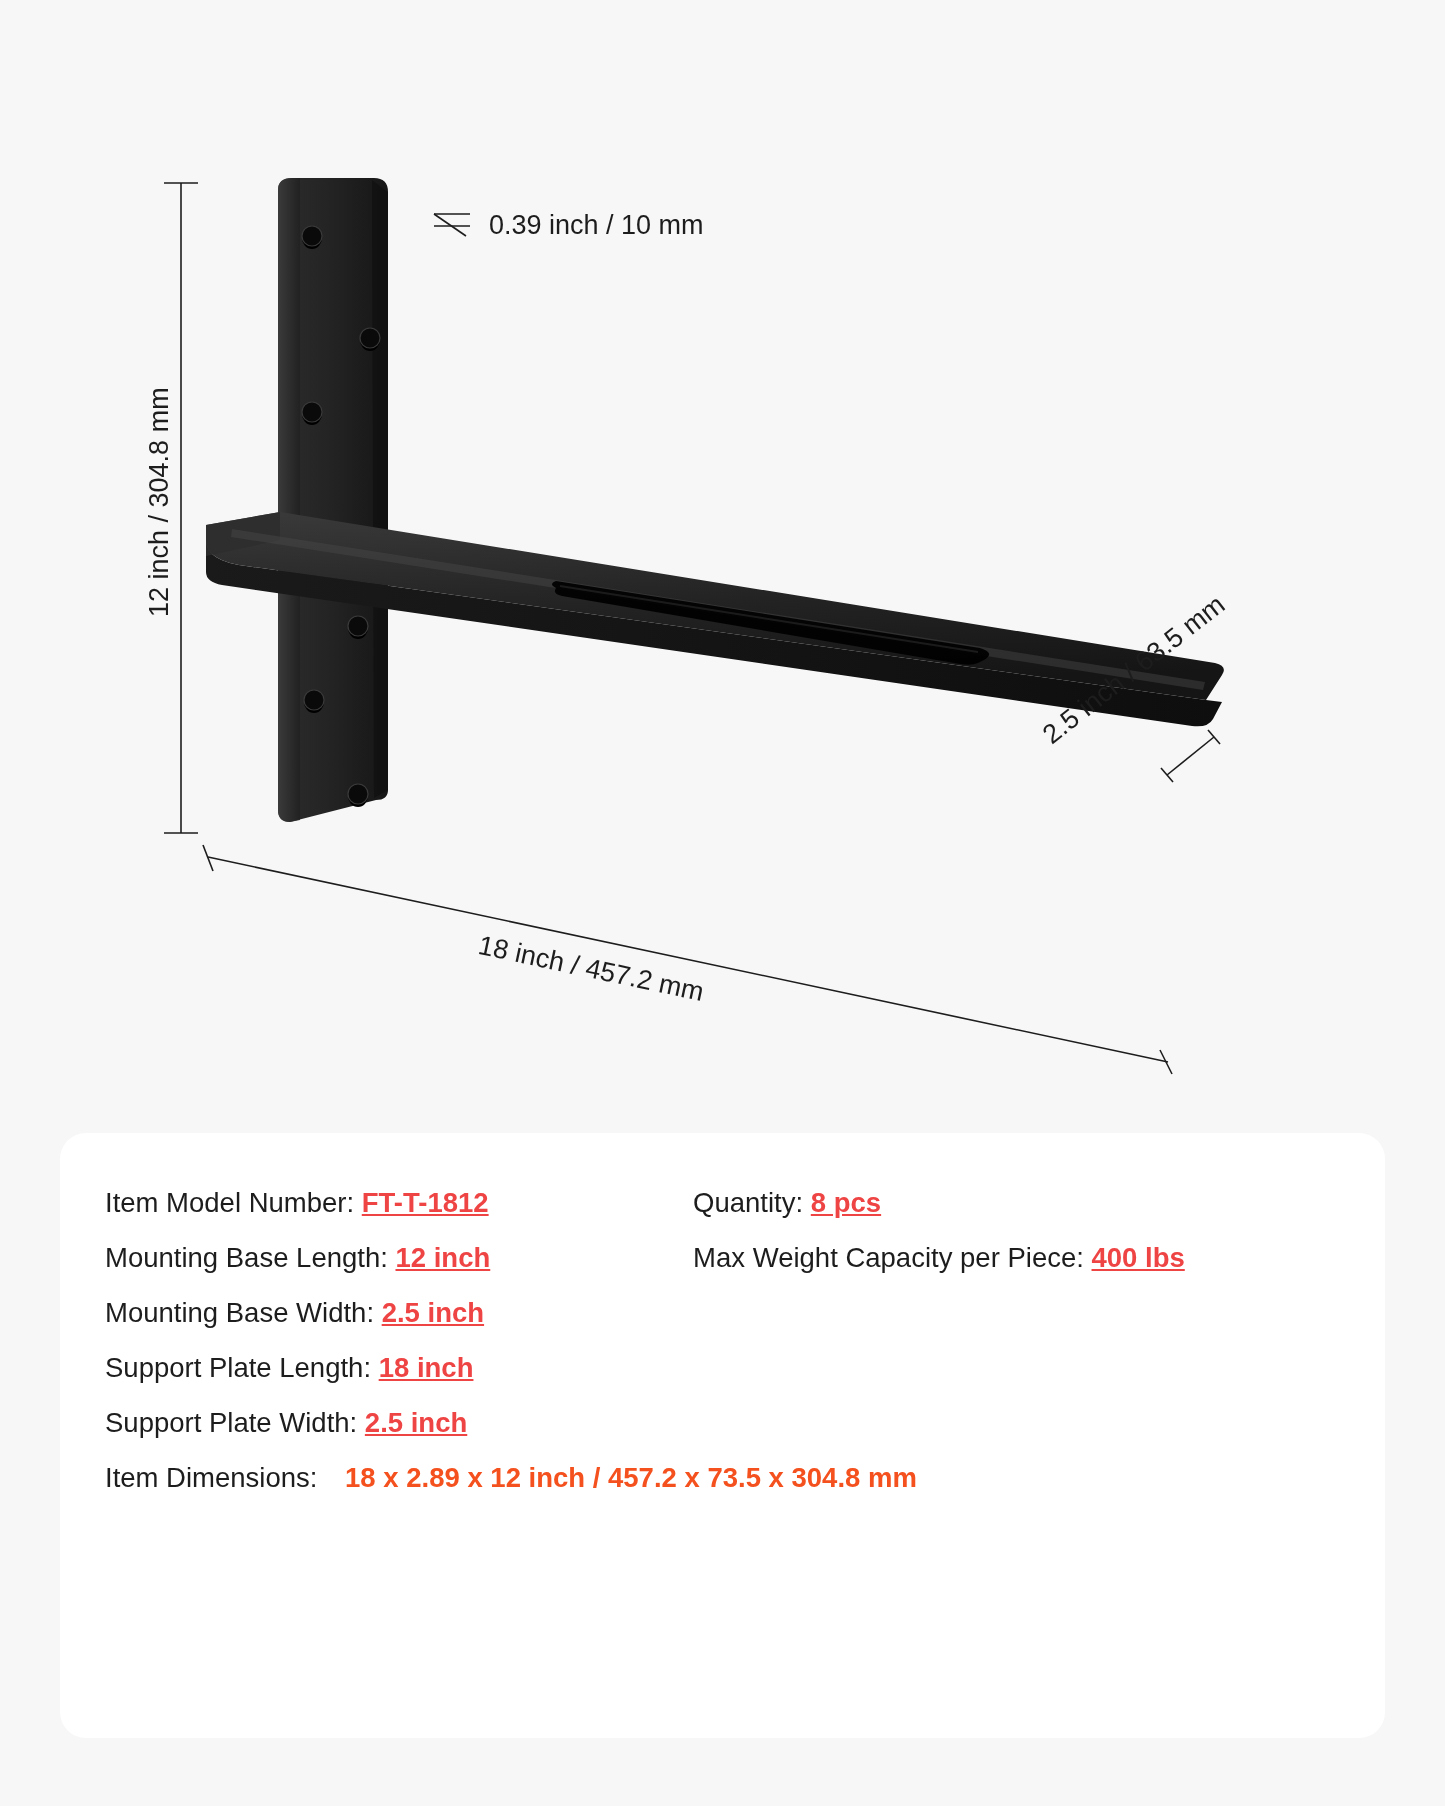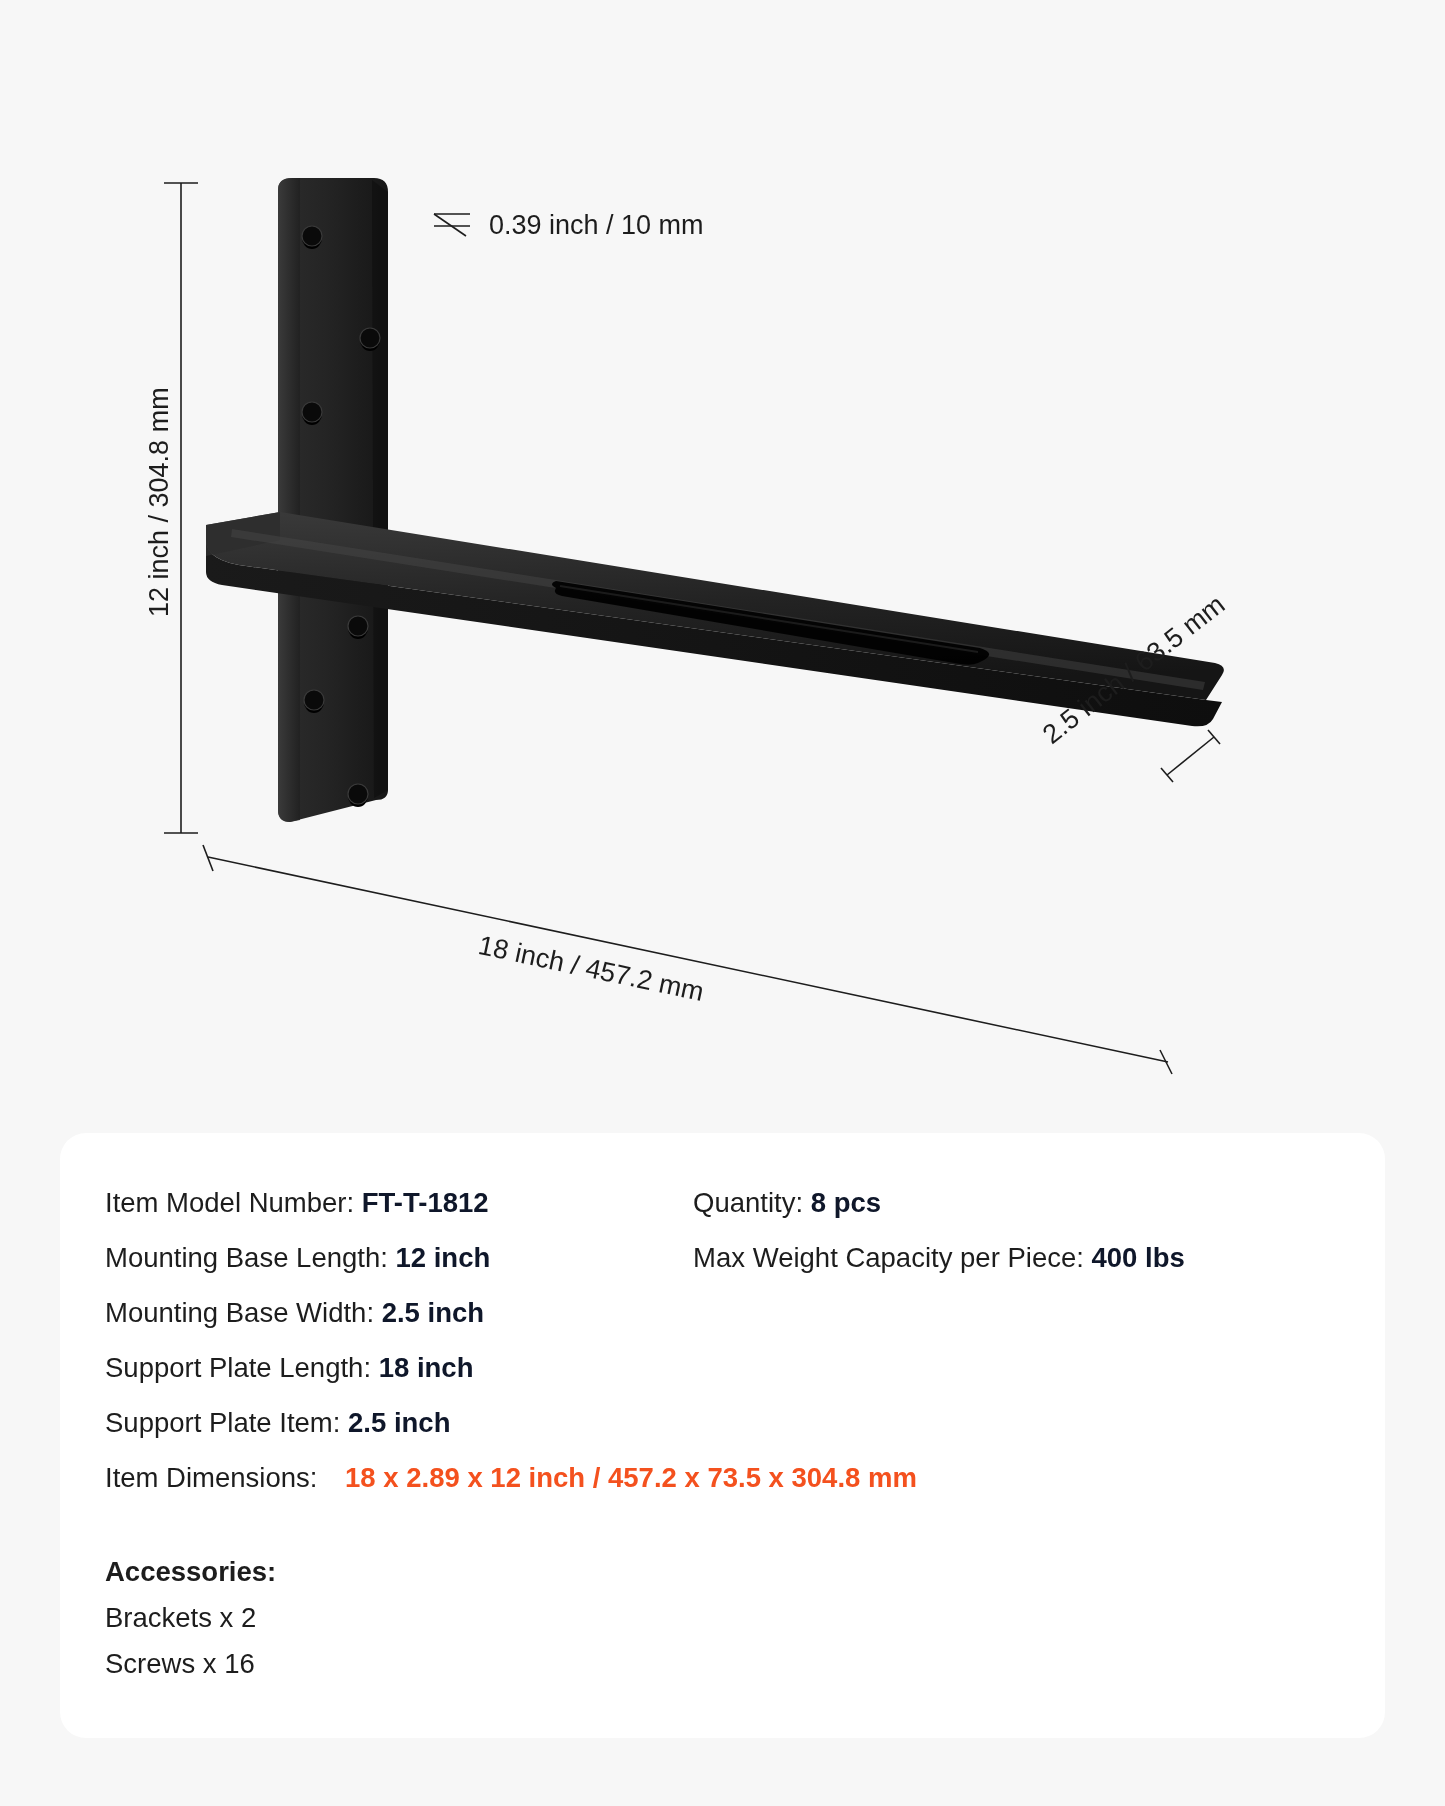--- a/index.html
+++ b/index.html
@@ -64,22 +64,23 @@
   }
   .spec-col-left { width: 600px; }
   .spec-col-right { width: 660px; }
   .spec-line {
     font-size: 27.5px;
     line-height: 55px;
     color: #1d1d1d;
     white-space: nowrap;
   }
   .spec-line .val {
-    color: #0f172a;
+    color: #ef4444;
     font-weight: bold;
+    text-decoration: underline;
   }
   .spec-wide {
     font-size: 27.5px;
     line-height: 55px;
     color: #1d1d1d;
     white-space: nowrap;
   }
   .spec-wide .val {
     color: #f4511e;
     font-weight: bold;
@@ -218,21 +219,21 @@
       </div>
       <div class="spec-line">
         <span>Mounting Base Width:</span>
         <span class="val">2.5 inch</span>
       </div>
       <div class="spec-line">
         <span>Support Plate Length:</span>
         <span class="val">18 inch</span>
       </div>
       <div class="spec-line">
-        <span>Support Plate Item:</span>
+        <span>Support Plate Width:</span>
         <span class="val">2.5 inch</span>
       </div>
     </div>
 
     <div class="spec-col-right">
       <div class="spec-line">
         <span>Quantity:</span>
         <span class="val">8 pcs</span>
       </div>
       <div class="spec-line">
@@ -241,19 +242,14 @@
       </div>
     </div>
 
   </div>
 
   <div class="spec-wide">
     <span>Item Dimensions:</span>
     <span class="val">18 x 2.89 x 12 inch / 457.2 x 73.5 x 304.8 mm</span>
   </div>
 
-  <div id="accessories-block">
-    <div class="acc-title">Accessories:</div>
-    <div class="acc-item">Brackets x 2</div>
-    <div class="acc-item">Screws x 16</div>
-  </div>
 
 </div>
 
 </body></html>

